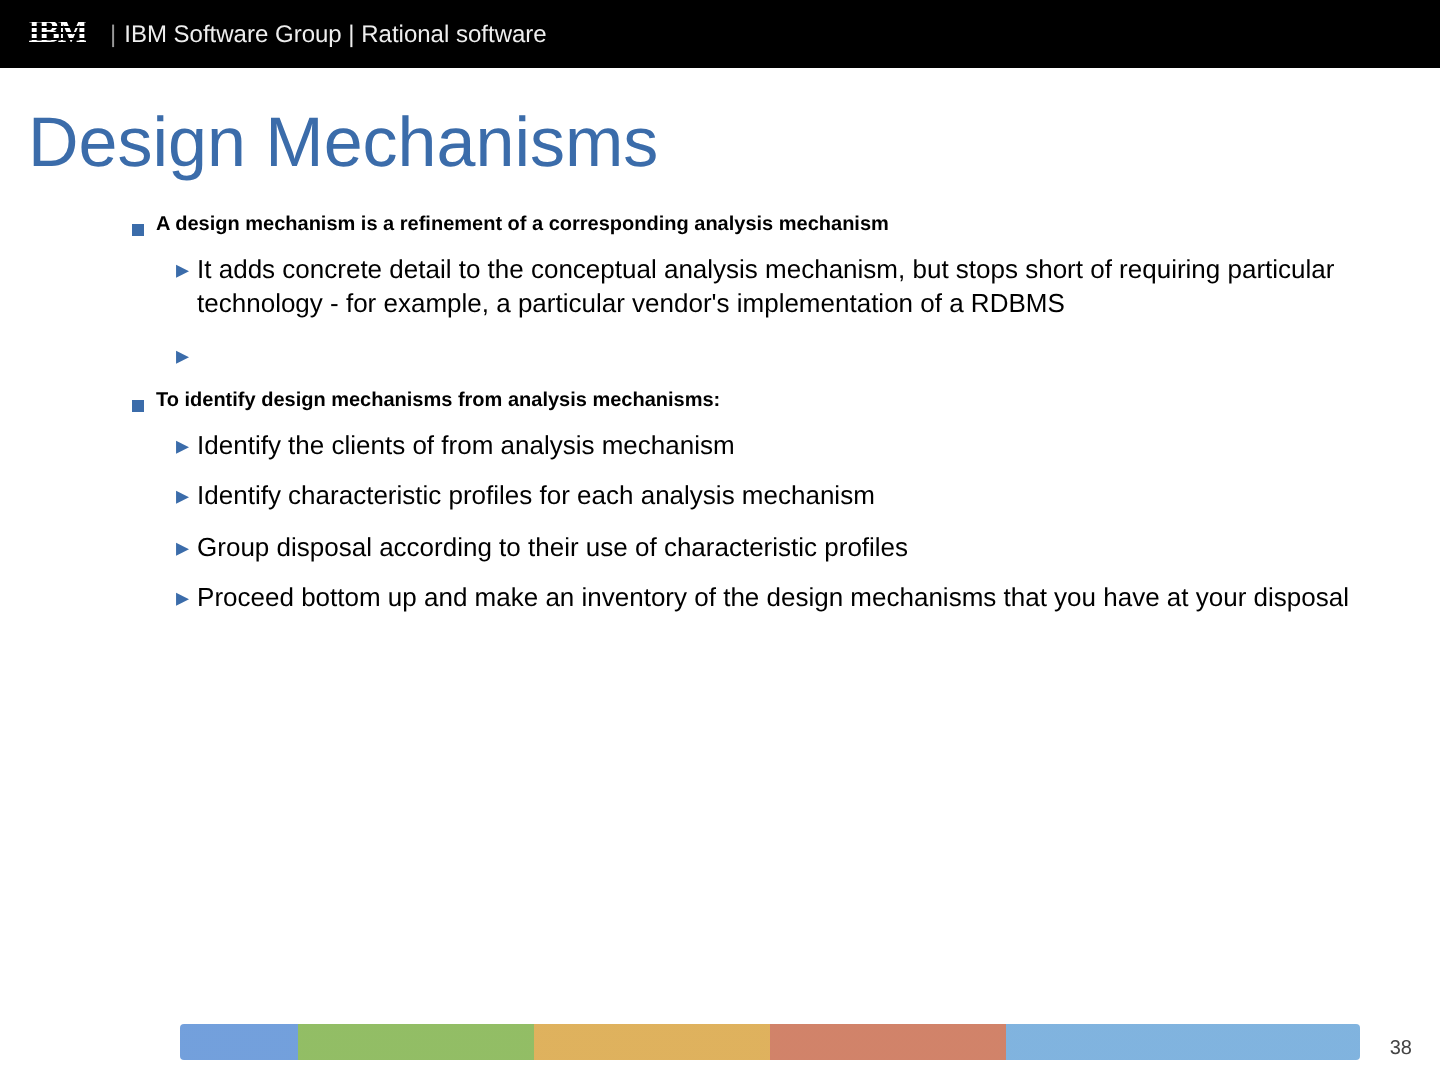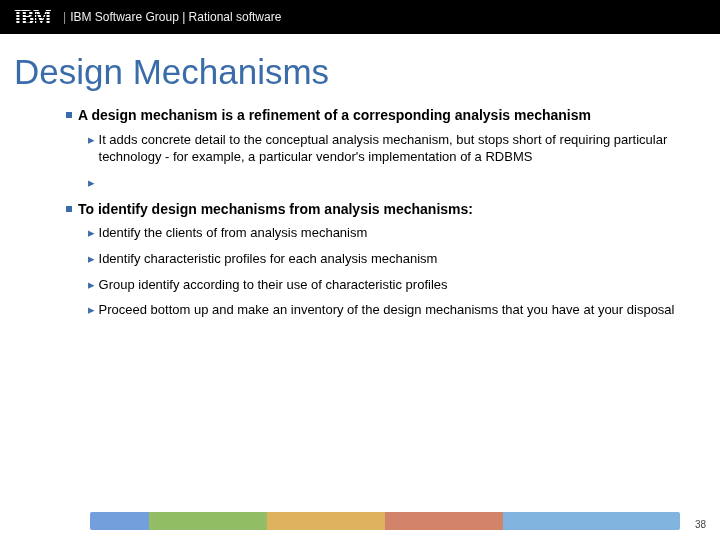--- a/index.html
+++ b/index.html
@@ -20,21 +20,21 @@
     color: #fff;
   }
   .ibm-logo {
     display: inline-flex;
     gap: 1px;
     margin-right: 12px;
   }
   .ibm-logo span {
     font-family: Georgia, serif;
     font-weight: 900;
-    font-size: 20px;
+    font-size: 16px;
     letter-spacing: -1px;
     background: repeating-linear-gradient(
       to bottom,
       #fff 0, #fff 2px, #000 2px, #000 3px
     );
     -webkit-background-clip: text;
     background-clip: text;
     color: transparent;
   }
   .header-sep {
@@ -55,21 +55,21 @@
   .content {
     padding: 0 40px 0 66px;
   }
   .level1 {
     margin-bottom: 8px;
   }
   .level1-head {
     display: flex;
     align-items: flex-start;
     gap: 6px;
-    font-size: 14px;
+    font-size: 10px;
     font-weight: 700;
     color: #000;
     line-height: 1.35;
     margin-bottom: 6px;
   }
   .square-bullet {
     width: 6px;
     height: 6px;
     background: #3b6caa;
     flex: 0 0 auto;
@@ -153,21 +153,21 @@
     <div class="level2">
       <span class="arrow-bullet">▸</span>
       <span>Identify the clients of from analysis mechanism</span>
     </div>
     <div class="level2">
       <span class="arrow-bullet">▸</span>
       <span>Identify characteristic profiles for each analysis mechanism</span>
     </div>
     <div class="level2">
       <span class="arrow-bullet">▸</span>
-      <span>Group identify according to their use of characteristic profiles</span>
+      <span>Group disposal according to their use of characteristic profiles</span>
     </div>
     <div class="level2">
       <span class="arrow-bullet">▸</span>
       <span>Proceed bottom up and make an inventory of the design mechanisms that you have at your disposal</span>
     </div>
   </div>
 
 </div>
 
 <div class="footer-band"></div>

